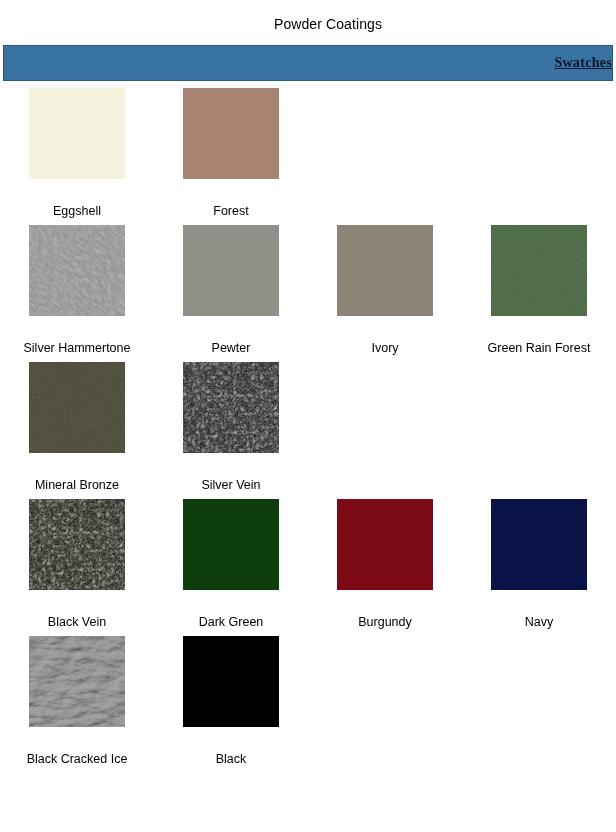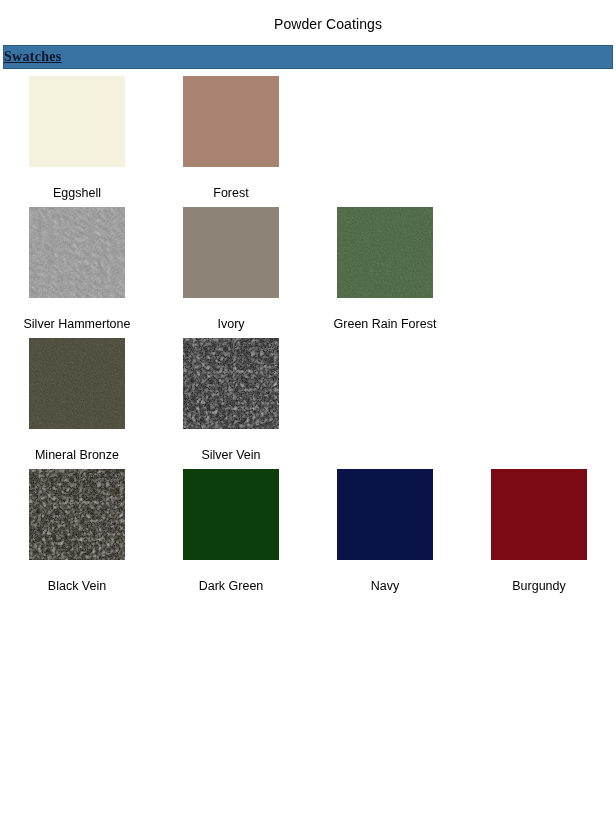--- a/index.html
+++ b/index.html
@@ -29,27 +29,27 @@
     color: #000000;
     line-height: 16px;
     padding-top: 16px;
     letter-spacing: 0.1px;
     padding-left: 40px;
   }
 
   
   .swatch-band {
     margin: 13px 3px 0 3px;
-    height: 24px;
+    height: 36px;
     background: #3873A4;
     border: 1px solid #2b5a80;
     box-sizing: border-box;
     display: flex;
     align-items: center;
-    justify-content: flex-start;
+    justify-content: flex-end;
   }
   .swatch-band-label {
     font-family: "Liberation Serif", serif;
     font-size: 14px;
     font-weight: 700;
     color: #11162b;
     text-decoration: underline;
     letter-spacing: 0.3px;
   }
 
@@ -75,21 +75,21 @@
     height: 91px;
     position: relative;
     overflow: hidden;
     flex: none;
   }
   .chip-inner {
     position: absolute;
     inset: 0;
   }
   .label {
-    margin-top: 19px;
+    margin-top: 25px;
     font-family: "Liberation Sans", sans-serif;
     font-size: 12.5px;
     color: #000000;
     text-align: center;
     line-height: 14px;
     white-space: nowrap;
   }
 
   
   .tex {
@@ -147,20 +147,31 @@
                 <rect x="0" y="0" width="96" height="91" fill="#8A8A8A"></rect>
                 <rect x="-4" y="-4" width="104" height="99" filter="url(#fHammer)" opacity="0.62"></rect>
                 <rect x="-4" y="-4" width="104" height="99" fill="#ffffff" filter="url(#fHammer)" opacity="0.38" transform="translate(2,2)"></rect>
               </svg>
             </div>
           </div>
           <div class="label">Silver Hammertone</div>
         </div>
         <div class="cell">
           <div class="chip shadow-soft">
+            <div class="chip-inner" style="background: rgb(143, 145, 137);"></div>
+            <div class="tex">
+              <svg xmlns="http://www.w3.org/2000/svg" viewBox="0 0 96 91" preserveAspectRatio="none">
+                <rect x="0" y="0" width="96" height="91" fill="#8F9189"></rect>
+              </svg>
+            </div>
+          </div>
+          <div class="label">Pewter</div>
+        </div>
+        <div class="cell">
+          <div class="chip shadow-soft">
             <div class="chip-inner" style="background: rgb(142, 131, 119);"></div>
             <div class="tex">
               <svg xmlns="http://www.w3.org/2000/svg" viewBox="0 0 96 91" preserveAspectRatio="none">
                 <rect x="0" y="0" width="96" height="91" fill="#8E8377"></rect>
               </svg>
             </div>
           </div>
           <div class="label">Ivory</div>
         </div>
         <div class="cell">
@@ -229,39 +240,65 @@
             <div class="tex">
               <svg xmlns="http://www.w3.org/2000/svg" viewBox="0 0 96 91" preserveAspectRatio="none">
                 <rect x="0" y="0" width="96" height="91" fill="#0E3D0C"></rect>
               </svg>
             </div>
           </div>
           <div class="label">Dark Green</div>
         </div>
         <div class="cell">
           <div class="chip shadow-soft">
+            <div class="chip-inner" style="background: rgb(124, 10, 20);"></div>
+            <div class="tex">
+              <svg xmlns="http://www.w3.org/2000/svg" viewBox="0 0 96 91" preserveAspectRatio="none">
+                <rect x="0" y="0" width="96" height="91" fill="#7C0A14"></rect>
+              </svg>
+            </div>
+          </div>
+          <div class="label">Burgundy</div>
+        </div>
+        <div class="cell">
+          <div class="chip shadow-soft">
             <div class="chip-inner" style="background: rgb(10, 19, 71);"></div>
             <div class="tex">
               <svg xmlns="http://www.w3.org/2000/svg" viewBox="0 0 96 91" preserveAspectRatio="none">
                 <rect x="0" y="0" width="96" height="91" fill="#0A1347"></rect>
               </svg>
             </div>
           </div>
           <div class="label">Navy</div>
         </div>
-        <div class="cell">
-          <div class="chip shadow-soft">
-            <div class="chip-inner" style="background: rgb(124, 10, 20);"></div>
-            <div class="tex">
-              <svg xmlns="http://www.w3.org/2000/svg" viewBox="0 0 96 91" preserveAspectRatio="none">
-                <rect x="0" y="0" width="96" height="91" fill="#7C0A14"></rect>
-              </svg>
-            </div>
-          </div>
-          <div class="label">Burgundy</div>
+      </div>
+      <div class="row">
+        <div class="cell">
+          <div class="chip shadow-soft">
+            <div class="chip-inner" style="background: rgb(21, 21, 21);"></div>
+            <div class="tex">
+              <svg xmlns="http://www.w3.org/2000/svg" viewBox="0 0 96 91" preserveAspectRatio="none">
+                <rect x="0" y="0" width="96" height="91" fill="#151515"></rect>
+                <rect x="-4" y="-4" width="104" height="99" fill="#ffffff" filter="url(#fCrack)" opacity="0.22"></rect>
+                <rect x="-4" y="-4" width="104" height="99" filter="url(#fCrack)" opacity="0.55" transform="translate(2,2)"></rect>
+              </svg>
+            </div>
+          </div>
+          <div class="label">Black Cracked Ice</div>
+        </div>
+        <div class="cell">
+          <div class="chip shadow-soft">
+            <div class="chip-inner" style="background: rgb(0, 0, 0);"></div>
+            <div class="tex">
+              <svg xmlns="http://www.w3.org/2000/svg" viewBox="0 0 96 91" preserveAspectRatio="none">
+                <rect x="0" y="0" width="96" height="91" fill="#000000"></rect>
+              </svg>
+            </div>
+          </div>
+          <div class="label">Black</div>
         </div>
       </div>
     </div>
 
 </div>
 
 <svg width="0" height="0" style="position:absolute" aria-hidden="true">
   <defs>
 
     <filter id="fNoiseFine" x="0" y="0" width="100%" height="100%">

